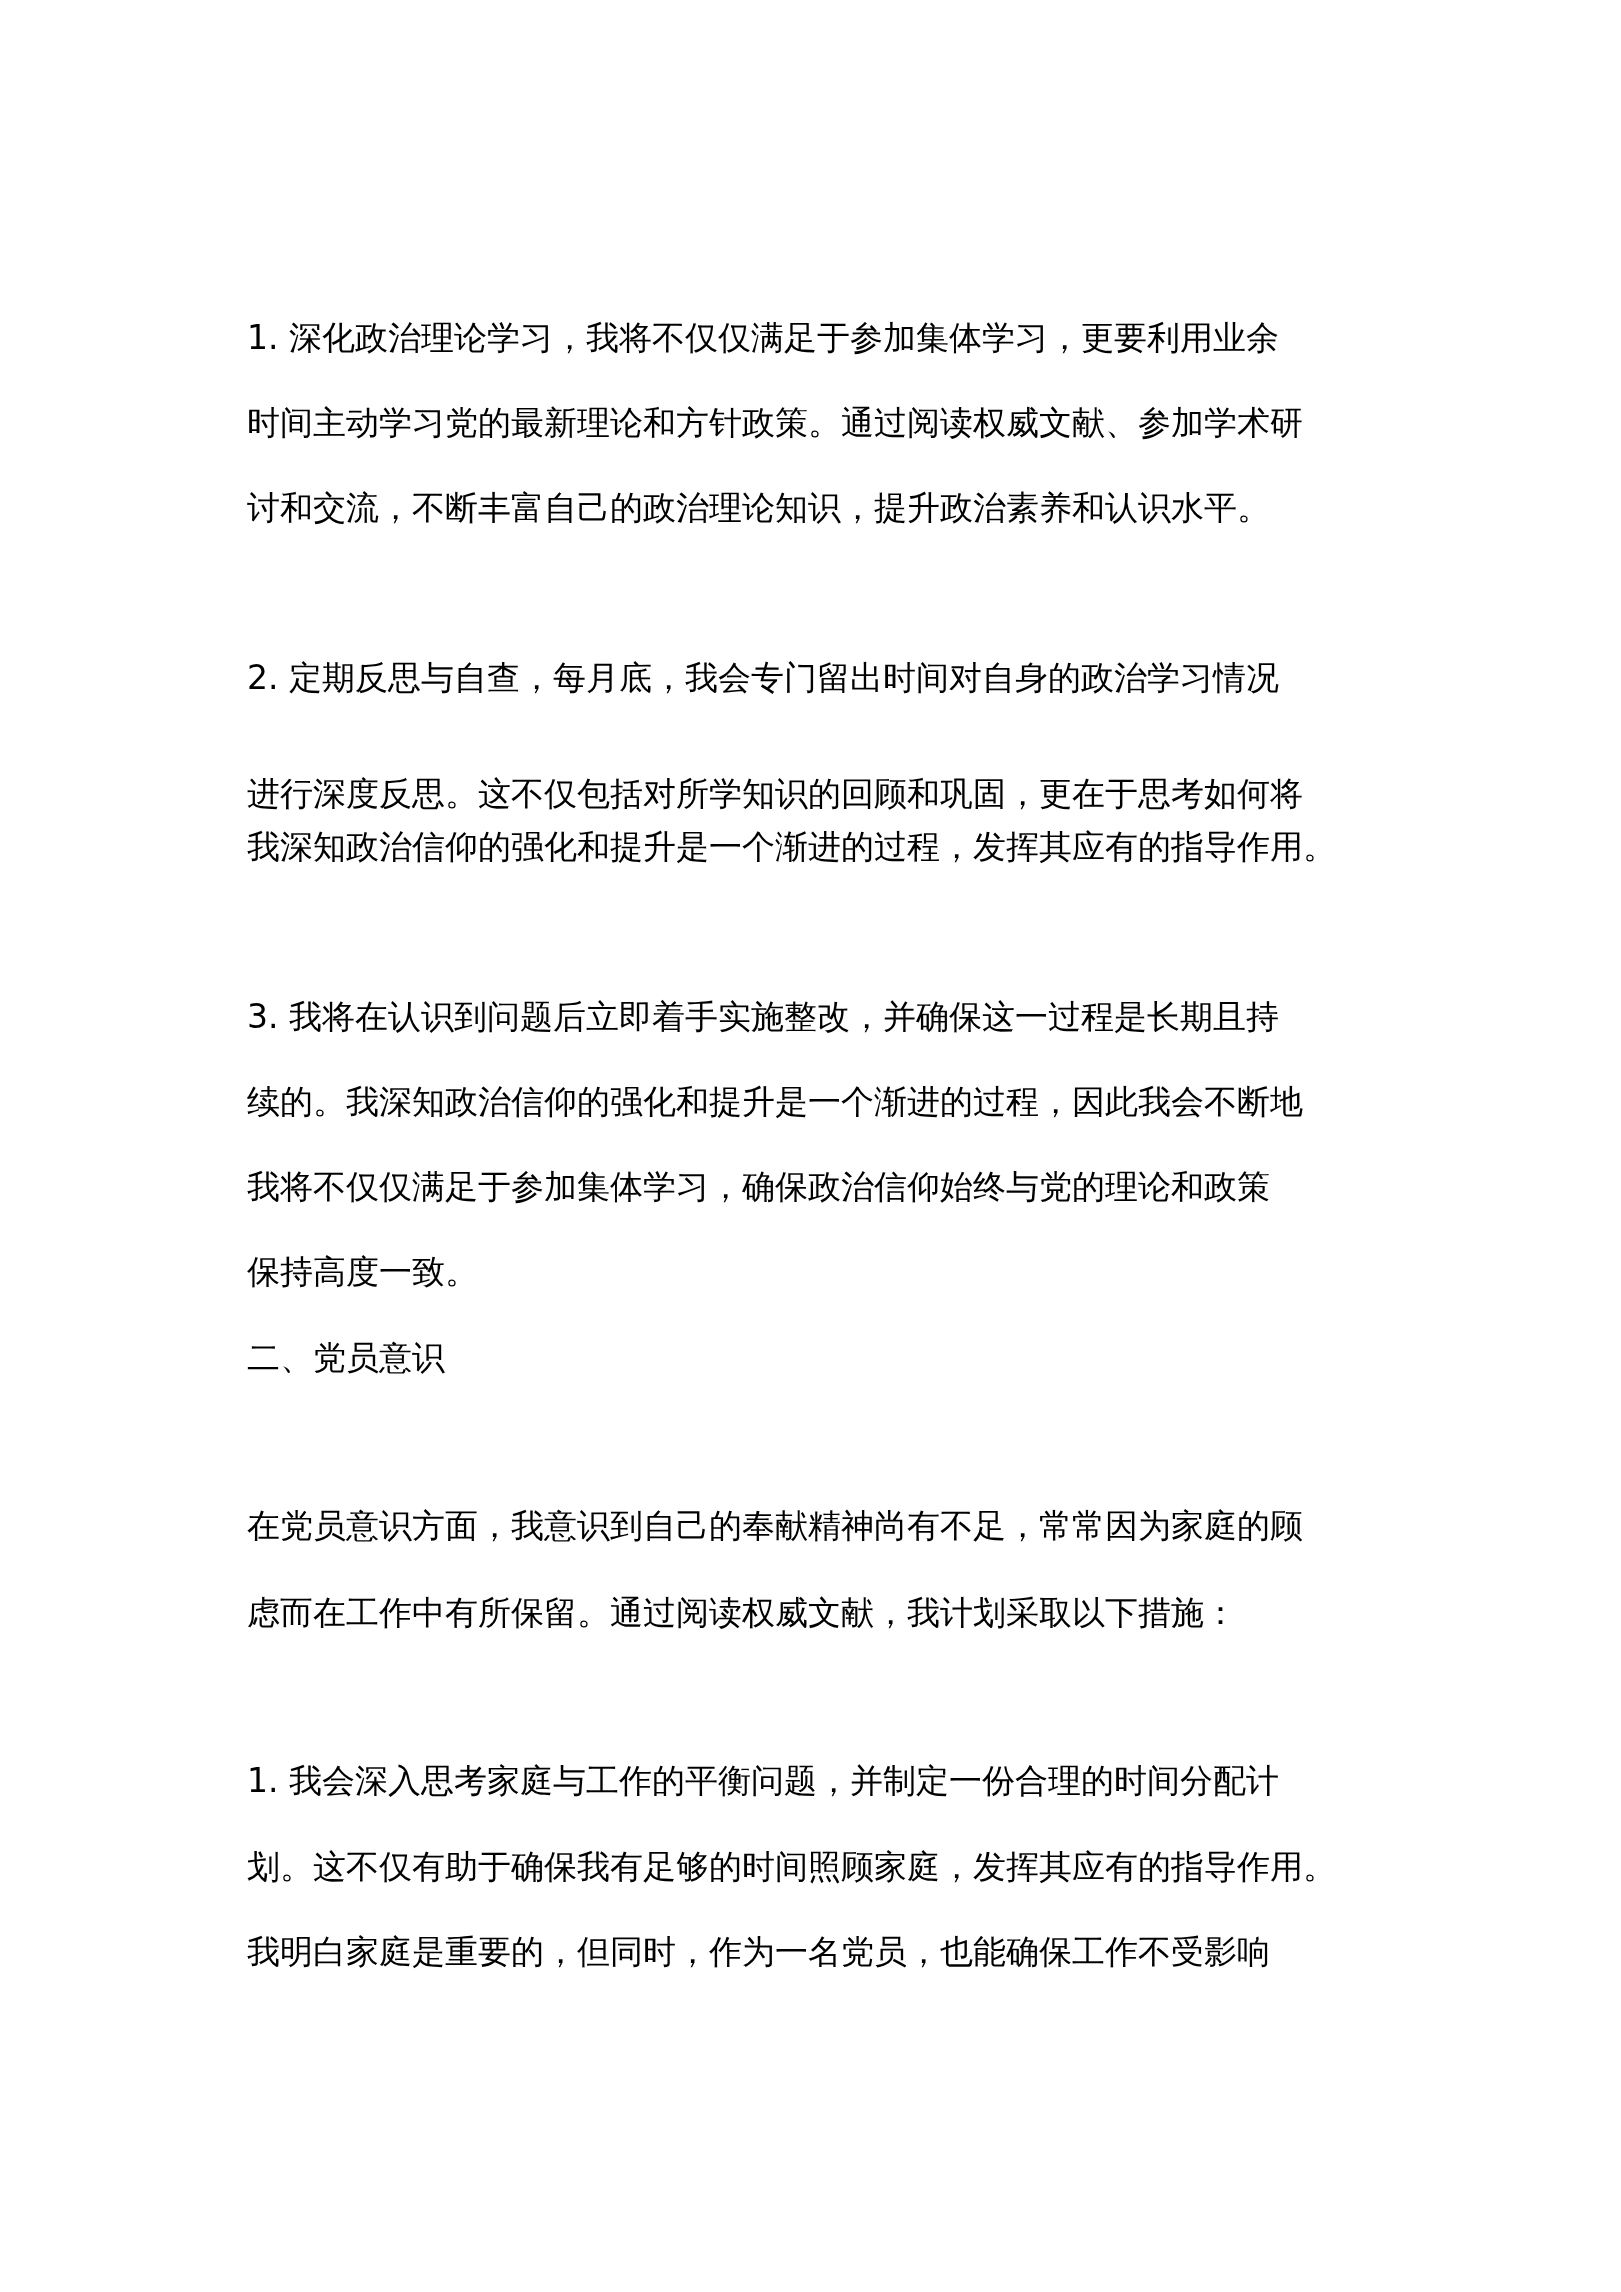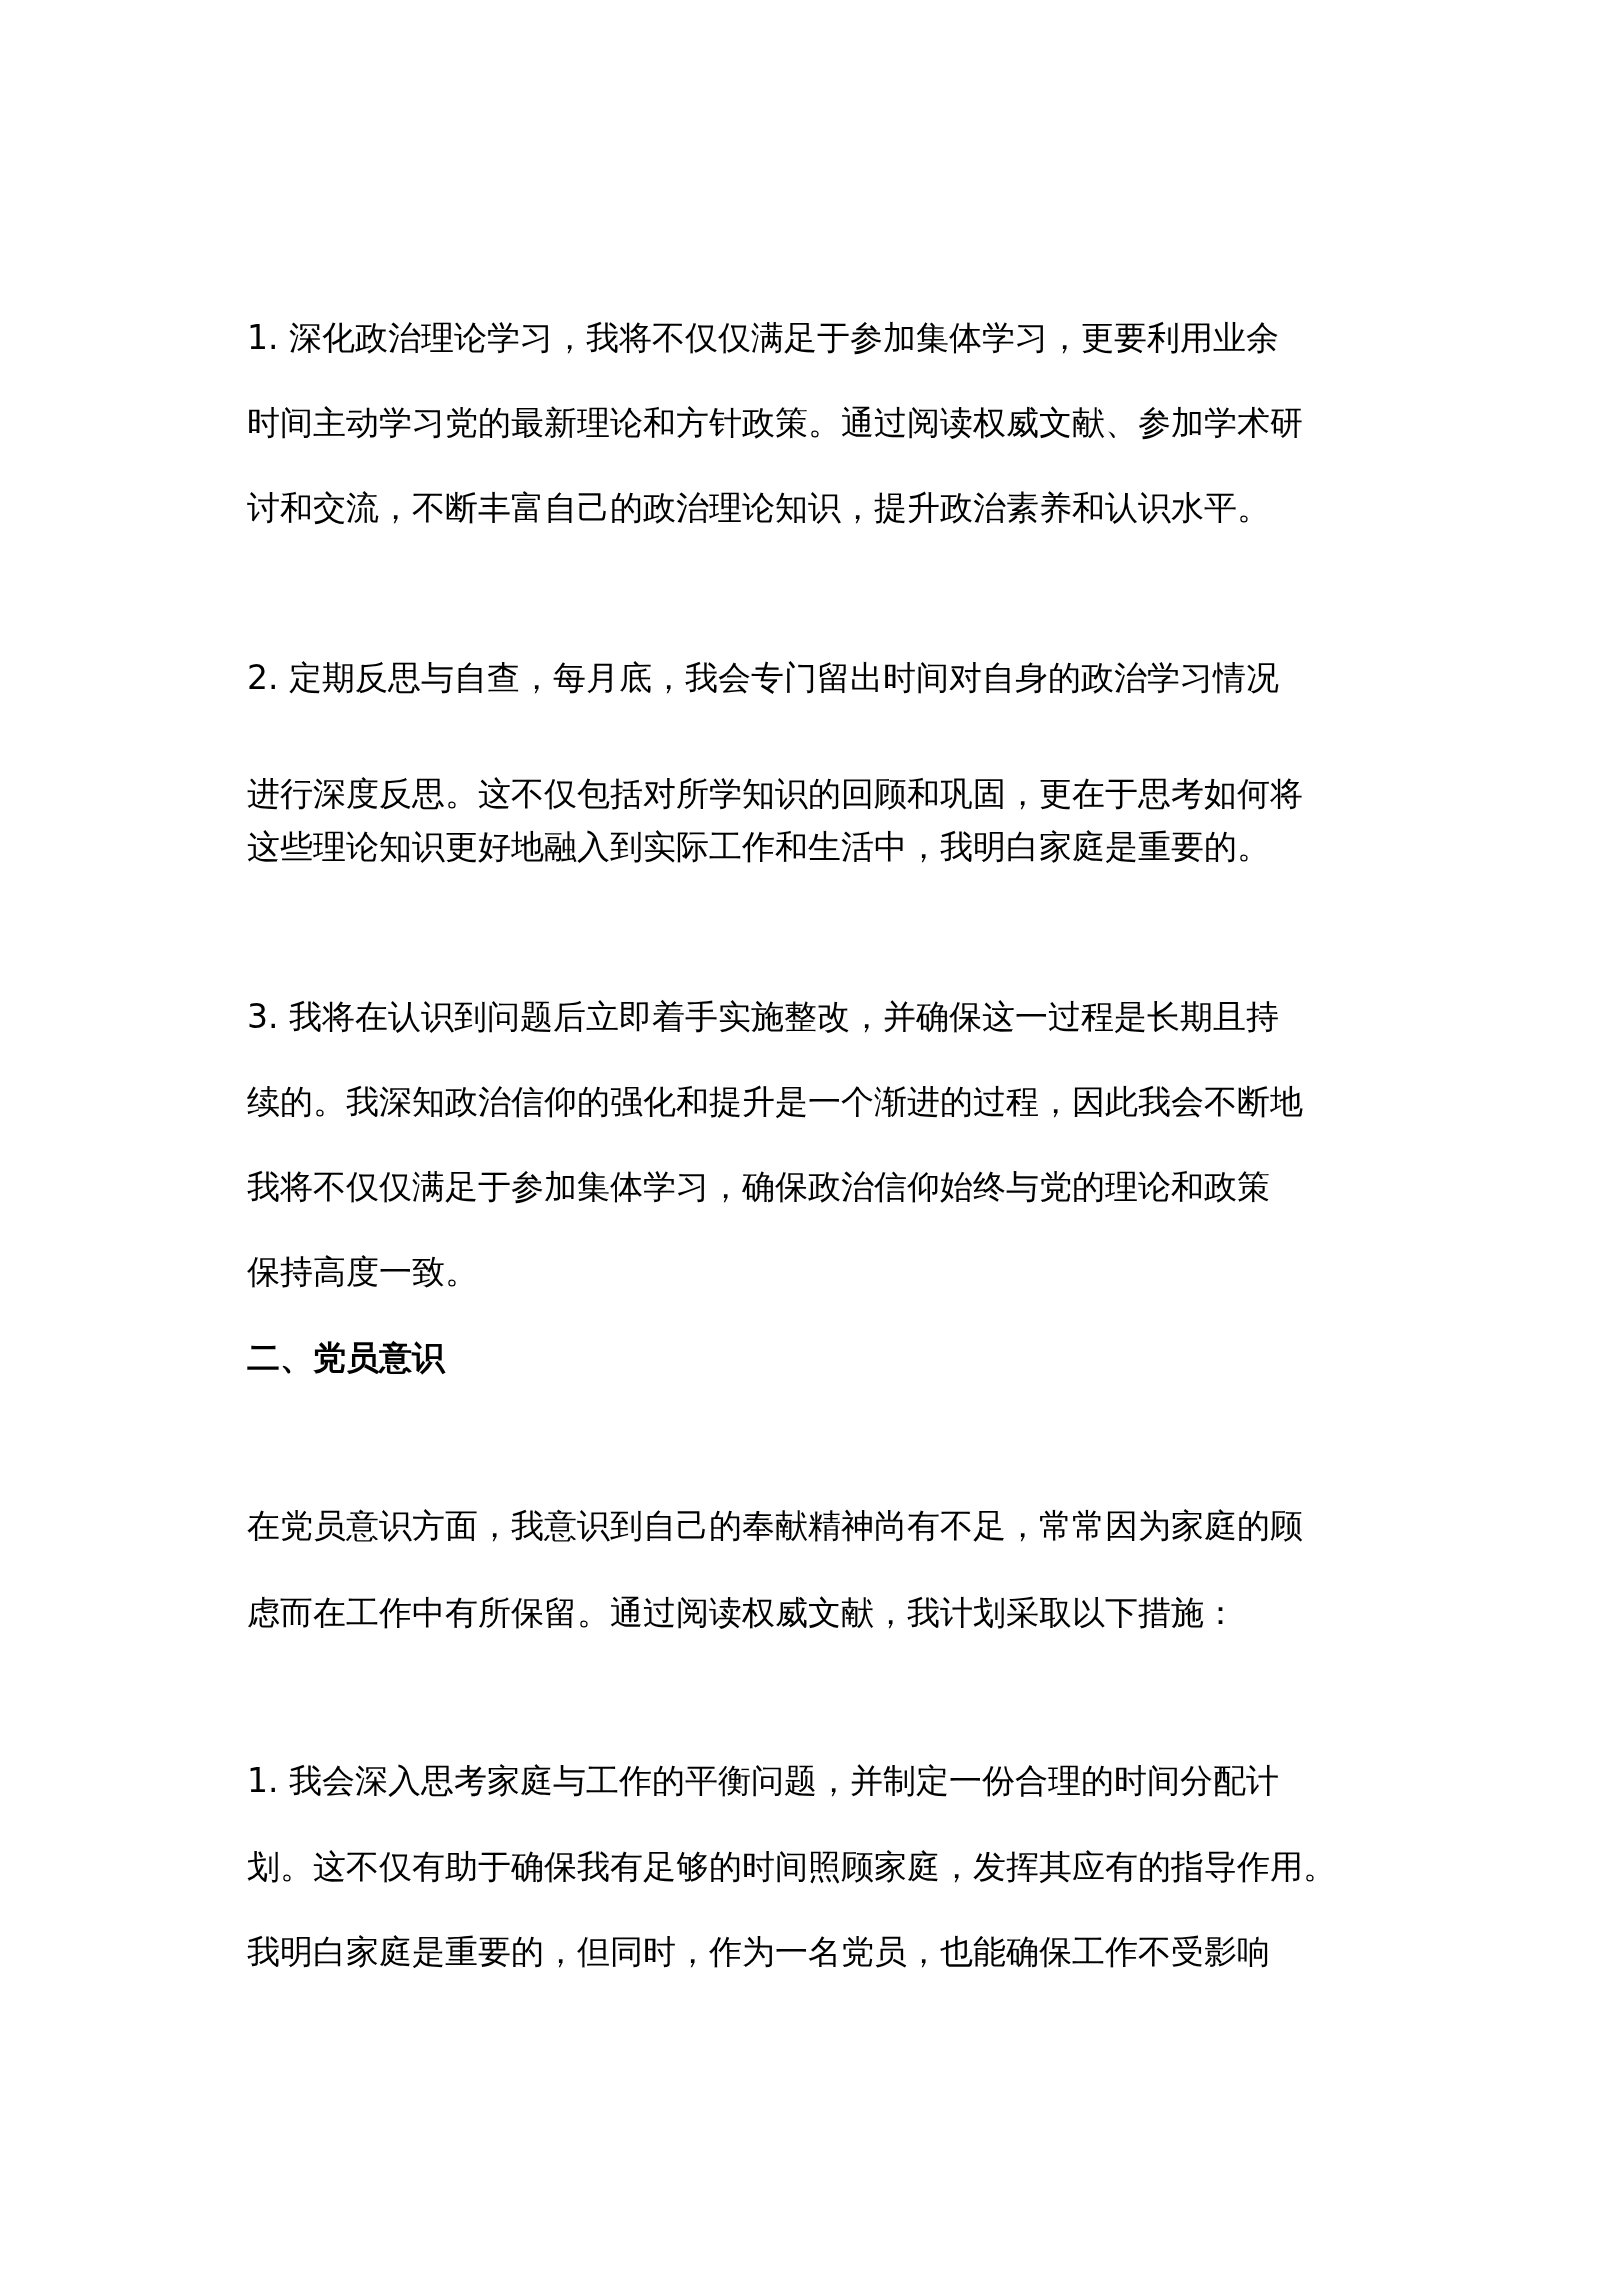--- a/index.html
+++ b/index.html
@@ -9,37 +9,37 @@
     position: absolute;
     left: 247px;
     white-space: nowrap;
     font-family: "DejaVu Sans", "Liberation Sans", sans-serif;
     font-size: 33px;
     line-height: 39px;
     height: 39px;
     color: #000000;
     letter-spacing: 0px;
   }
-  .heading { font-weight: bold; }
+  .heading { font-weight: normal; }
 </style>
 </head>
 <body>
 
 <div class="page">
 
   <div>
     <div class="line" style="top:318px">1. 深化政治理论学习，我将不仅仅满足于参加集体学习，更要利用业余</div>
     <div class="line" style="top:403px">时间主动学习党的最新理论和方针政策。通过阅读权威文献、参加学术研</div>
     <div class="line" style="top:488px">讨和交流，不断丰富自己的政治理论知识，提升政治素养和认识水平。</div>
   </div>
 
   <div>
     <div class="line" style="top:658px">2. 定期反思与自查，每月底，我会专门留出时间对自身的政治学习情况</div>
     <div class="line" style="top:774px">进行深度反思。这不仅包括对所学知识的回顾和巩固，更在于思考如何将</div>
-    <div class="line" style="top:827px">这些理论知识更好地融入到实际工作和生活中，我明白家庭是重要的。</div>
+    <div class="line" style="top:827px">我深知政治信仰的强化和提升是一个渐进的过程，发挥其应有的指导作用。</div>
   </div>
 
   <div>
     <div class="line" style="top:997px">3. 我将在认识到问题后立即着手实施整改，并确保这一过程是长期且持</div>
     <div class="line" style="top:1082px">续的。我深知政治信仰的强化和提升是一个渐进的过程，因此我会不断地</div>
     <div class="line" style="top:1167px">我将不仅仅满足于参加集体学习，确保政治信仰始终与党的理论和政策</div>
     <div class="line" style="top:1252px">保持高度一致。</div>
   </div>
 
   <div class="line heading" style="top:1338px">二、党员意识</div>

